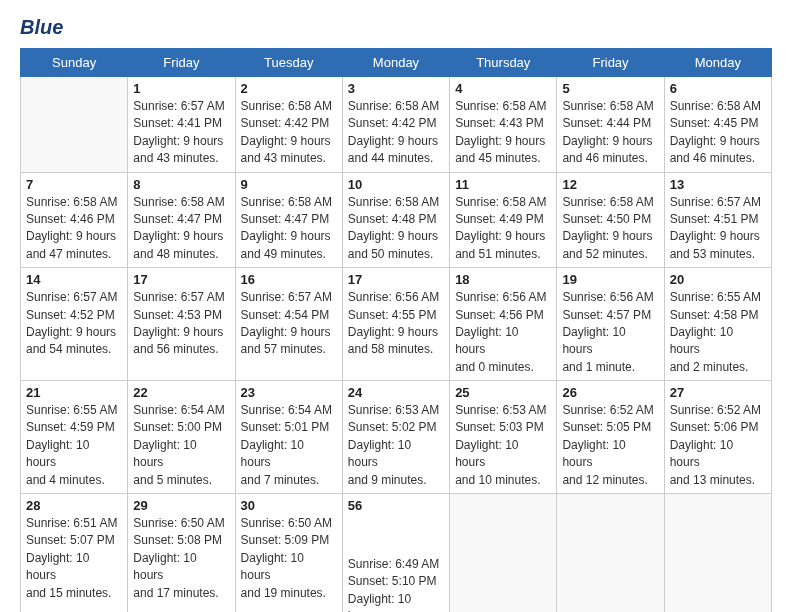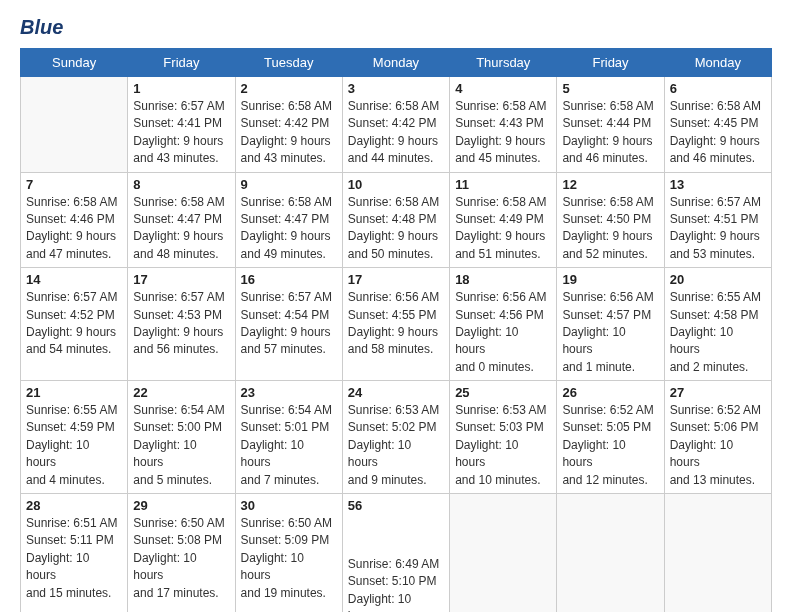--- a/index.html
+++ b/index.html
@@ -299,21 +299,21 @@
           <div class="day-info" style="white-space: pre-line;">Sunrise: 6:52 AM
 Sunset: 5:06 PM
 Daylight: 10 hours
 and 13 minutes.</div>
         </td>
       </tr>
       <tr>
         <td>
           <span class="day-number">28</span>
           <div class="day-info" style="white-space: pre-line;">Sunrise: 6:51 AM
-Sunset: 5:11 PM
+Sunset: 5:07 PM
 Daylight: 10 hours
 and 15 minutes.</div>
         </td>
         <td>
           <span class="day-number">29</span>
           <div class="day-info" style="white-space: pre-line;">Sunrise: 6:50 AM
 Sunset: 5:08 PM
 Daylight: 10 hours
 and 17 minutes.</div>
         </td>

